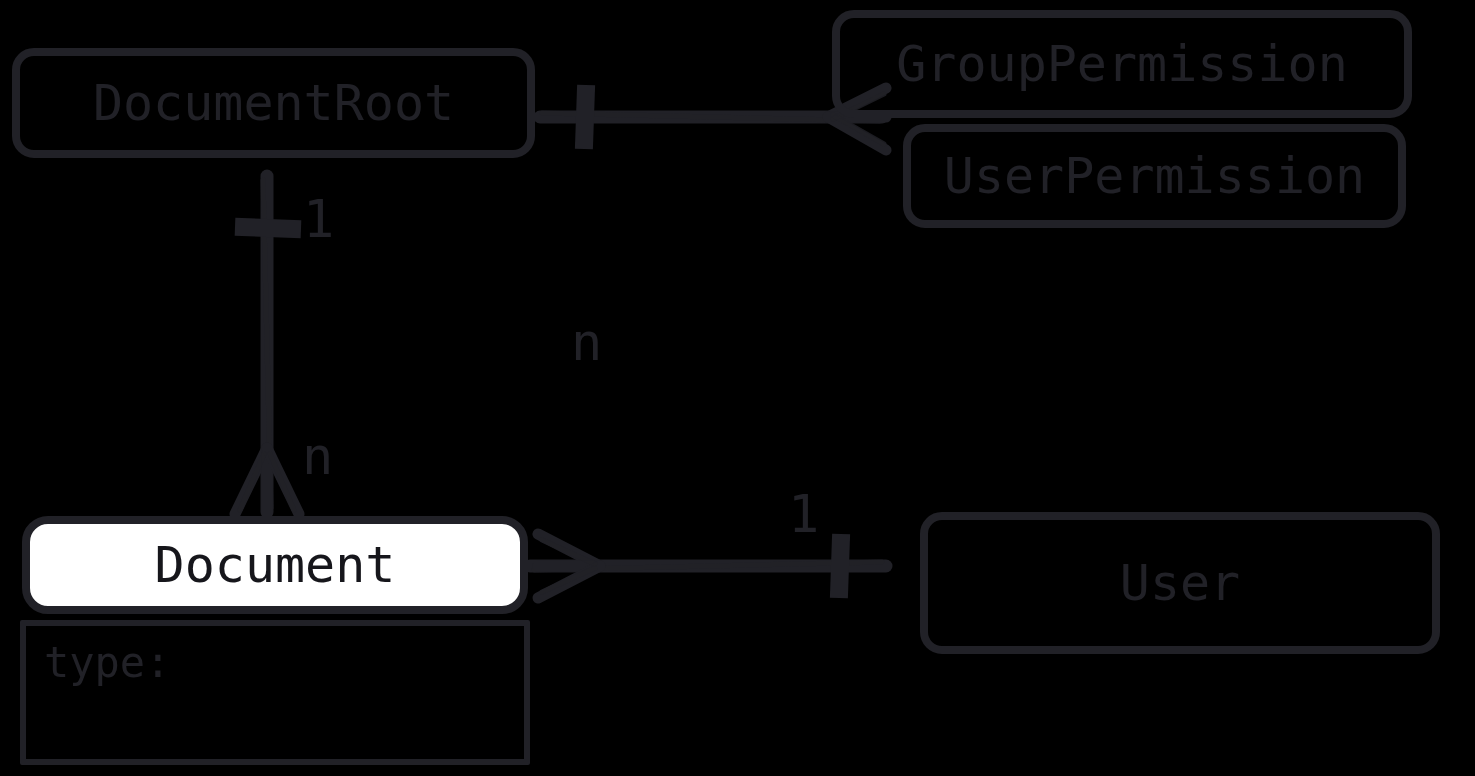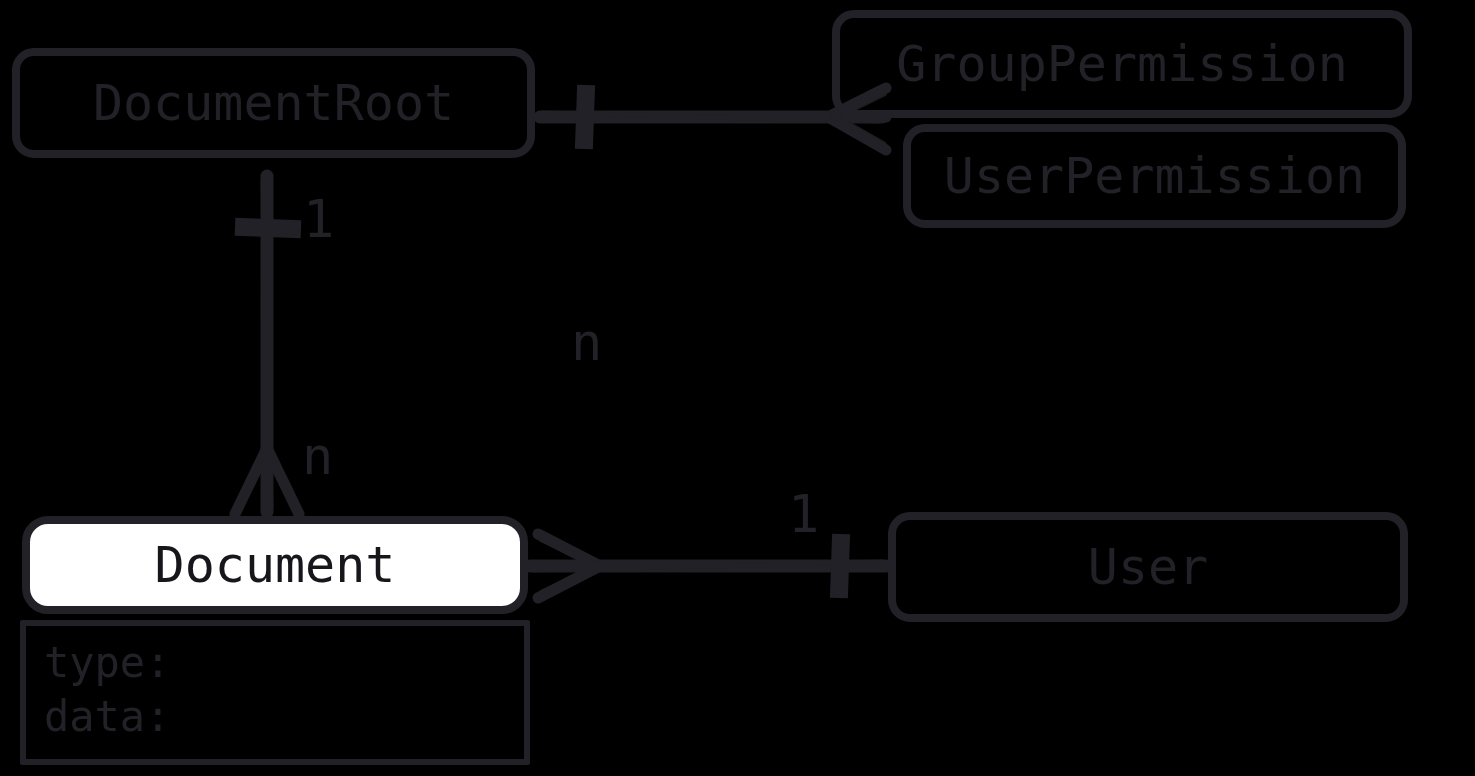--- a/index.html
+++ b/index.html
@@ -50,21 +50,21 @@
     position:absolute;
     font-size:52px;
     color:var(--ink);
     line-height:1;
   }
   
   #box-documentroot{left:12px;top:48px;width:523px;height:110px;}
   #box-grouppermission{left:832px;top:10px;width:580px;height:108px;}
   #box-userpermission{left:903px;top:124px;width:503px;height:104px;}
   #box-document{left:22px;top:516px;width:506px;height:98px;}
-  #box-user{left:888px;top:512px;width:520px;height:110px;}
+  #box-user{left:920px;top:512px;width:520px;height:142px;}
   #attrs-document{left:20px;top:620px;width:510px;height:145px;}
   #card-root-doc-source{left:303px;top:193px;}
   #card-root-doc-target{left:302px;top:430px;}
   #card-root-perm-target{left:571px;top:316px;}
   #card-doc-user-target{left:788px;top:488px;}
 </style>
 </head>
 <body>
 
 <div class="canvas">
@@ -125,21 +125,20 @@
 
   <div class="entity highlight" id="box-document">
     <span>Document</span>
   </div>
 
   <div class="attrs" id="attrs-document">
     <div class="attr-row">
       <span class="attr-name">type:</span>
     </div>
     <div class="attr-row">
-      <span class="attr-name">data:</span>
     </div>
   </div>
 
   <div class="entity" id="box-user">
     <span>User</span>
   </div>
 
   <span class="card" id="card-root-doc-source">1</span>
   <span class="card" id="card-root-doc-target">n</span>
   <span class="card" id="card-root-perm-target">n</span>

